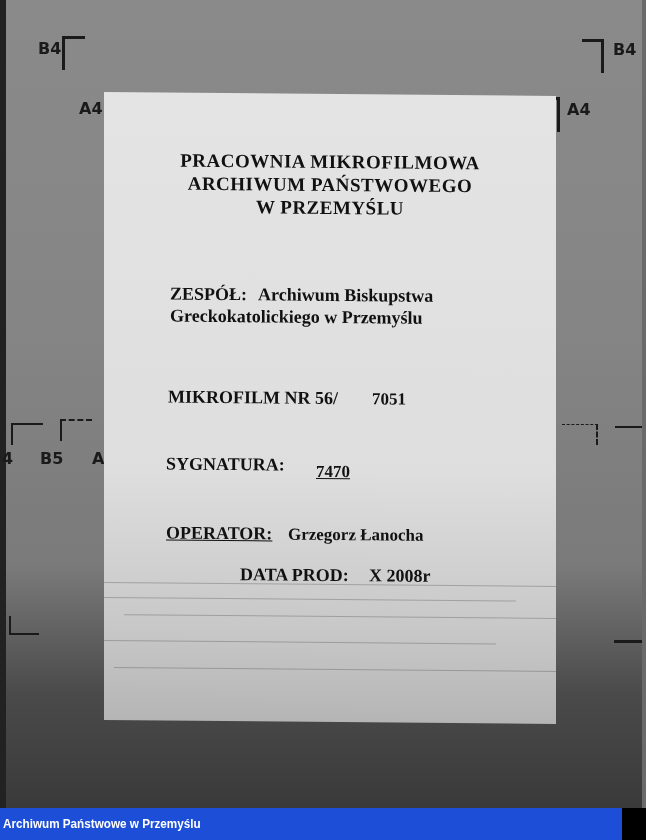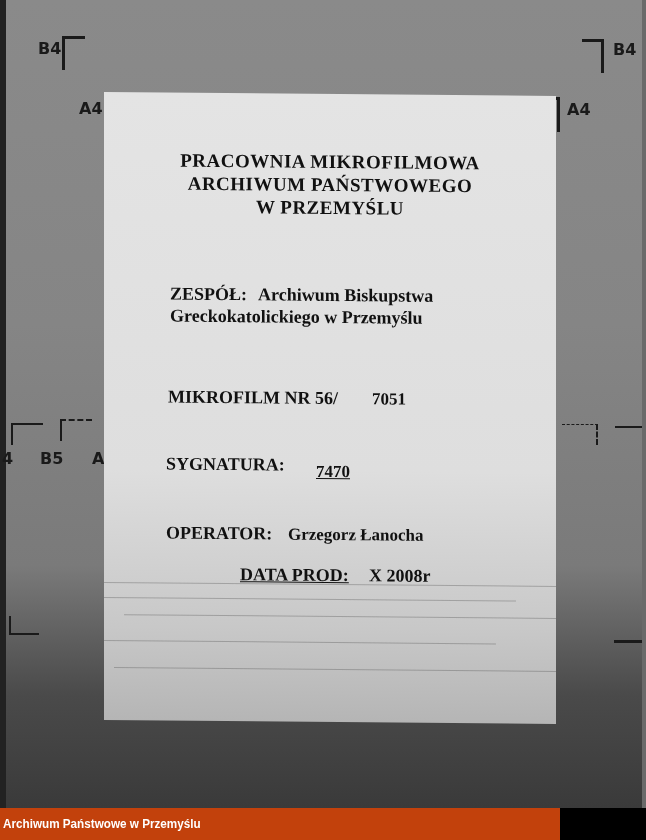--- a/index.html
+++ b/index.html
@@ -36,22 +36,22 @@
     }
     .sheet-inner { position: absolute; left: 0; top: 0; right: 0; bottom: 0; }
     .t {
       position: absolute; color: #111; font-weight: bold; white-space: nowrap;
       font-family: "Liberation Serif", serif;
     }
     .header-line { font-size: 19px; letter-spacing: 0.5px; text-align: center; left: 0; right: 0; }
     .line { font-size: 18px; }
     .val { font-size: 17px; }
     .footer {
-      position: absolute; left: 0; top: 808px; width: 560px; height: 32px;
-      background: #c2410c;
+      position: absolute; left: 0; top: 808px; width: 622px; height: 32px;
+      background: #1d4ed8;
     }
     .footer-text {
       position: absolute; left: 3px; top: 8px; color: #fff;
       font-family: "Liberation Sans", sans-serif; font-size: 13px; font-weight: bold;
       transform: scaleX(0.9); transform-origin: left;
     }
     .streak {
       position: absolute; height: 1px; background: rgba(80,80,80,0.35);
     }
   </style>
@@ -96,24 +96,24 @@
       <div class="t line" style="left:66px;top:191px;">ZESPÓŁ:</div>
       <div class="t line" style="left:154px;top:191px;">Archiwum Biskupstwa</div>
       <div class="t line" style="left:66px;top:213px;">Greckokatolickiego w Przemyślu</div>
 
       <div class="t line" style="left:64px;top:294px;">MIKROFILM NR 56/</div>
       <div class="t val" style="left:260px;top:295px;margin-left:8px;">7051</div>
 
       <div class="t line" style="left:62px;top:361px;">SYGNATURA:</div>
       <div class="t val" style="left:212px;top:368px;text-decoration:underline;">7470</div>
 
-      <div class="t line" style="left:62px;top:430px;">OPERATOR:</div>
+      <div class="t line" style="left:62px;top:430px;text-decoration:underline;">OPERATOR:</div>
       <div class="t val" style="left:184px;top:431px;">Grzegorz Łanocha</div>
 
-      <div class="t line" style="left:136px;top:471px;text-decoration:underline;">DATA  PROD:</div>
+      <div class="t line" style="left:136px;top:471px;">DATA  PROD:</div>
       <div class="t line" style="left:265px;top:471px;">X  2008r</div>
 
     </div>
   </div>
 </div>
 
 <div class="footer">
   <div class="footer-text">Archiwum Państwowe w Przemyślu</div>
 </div>
 

